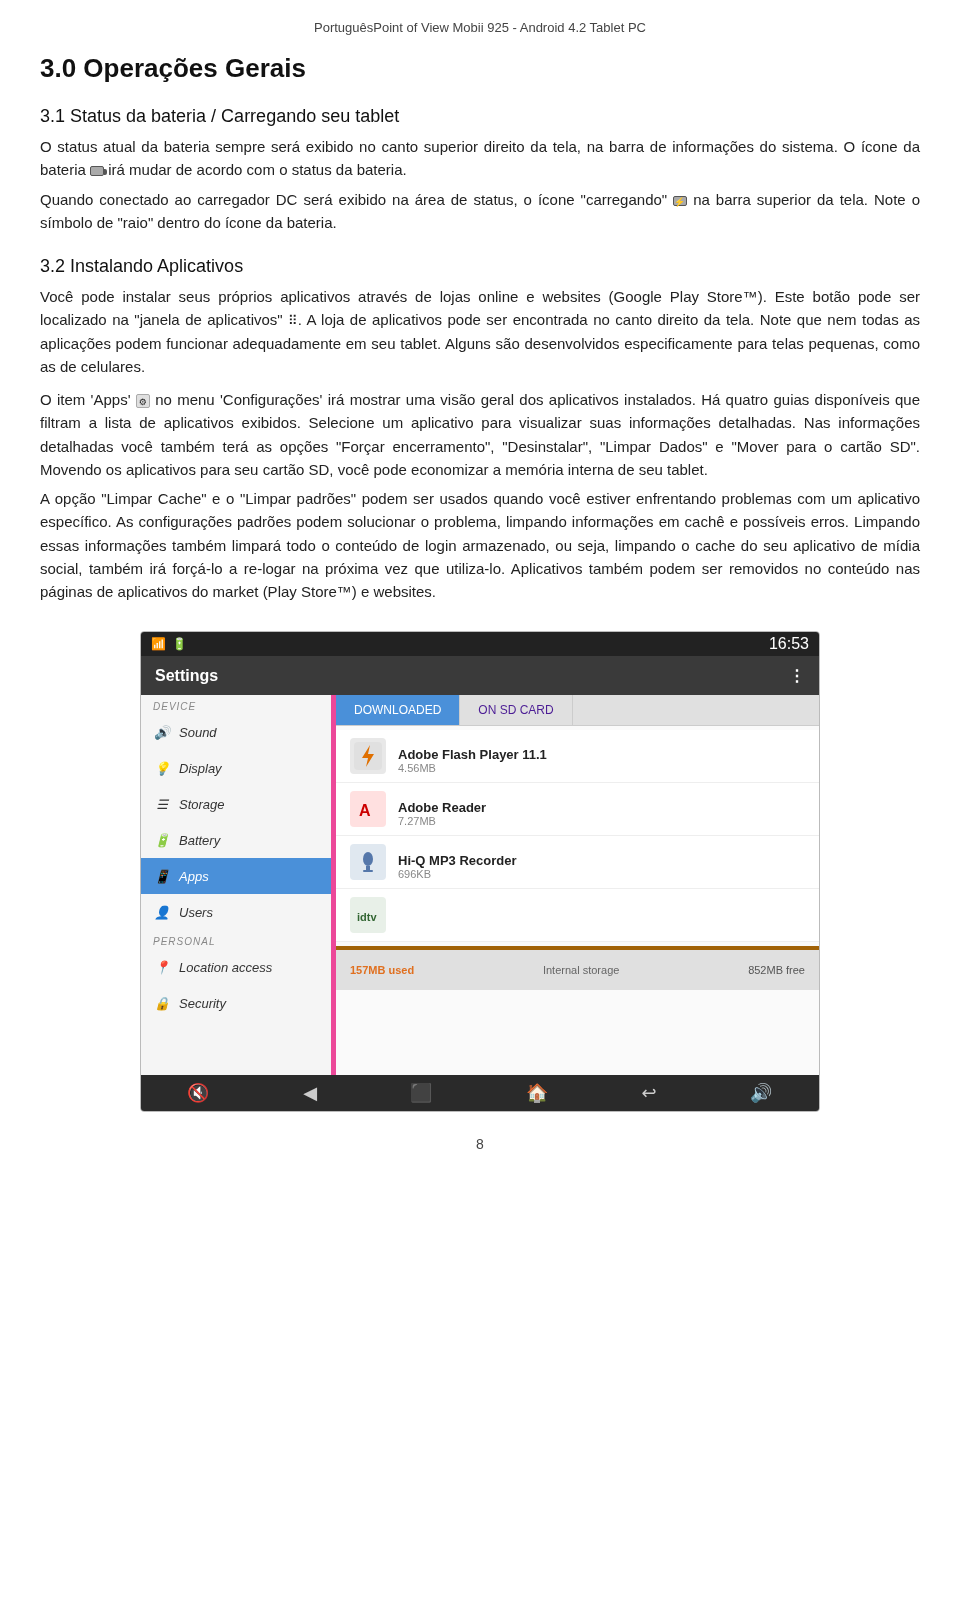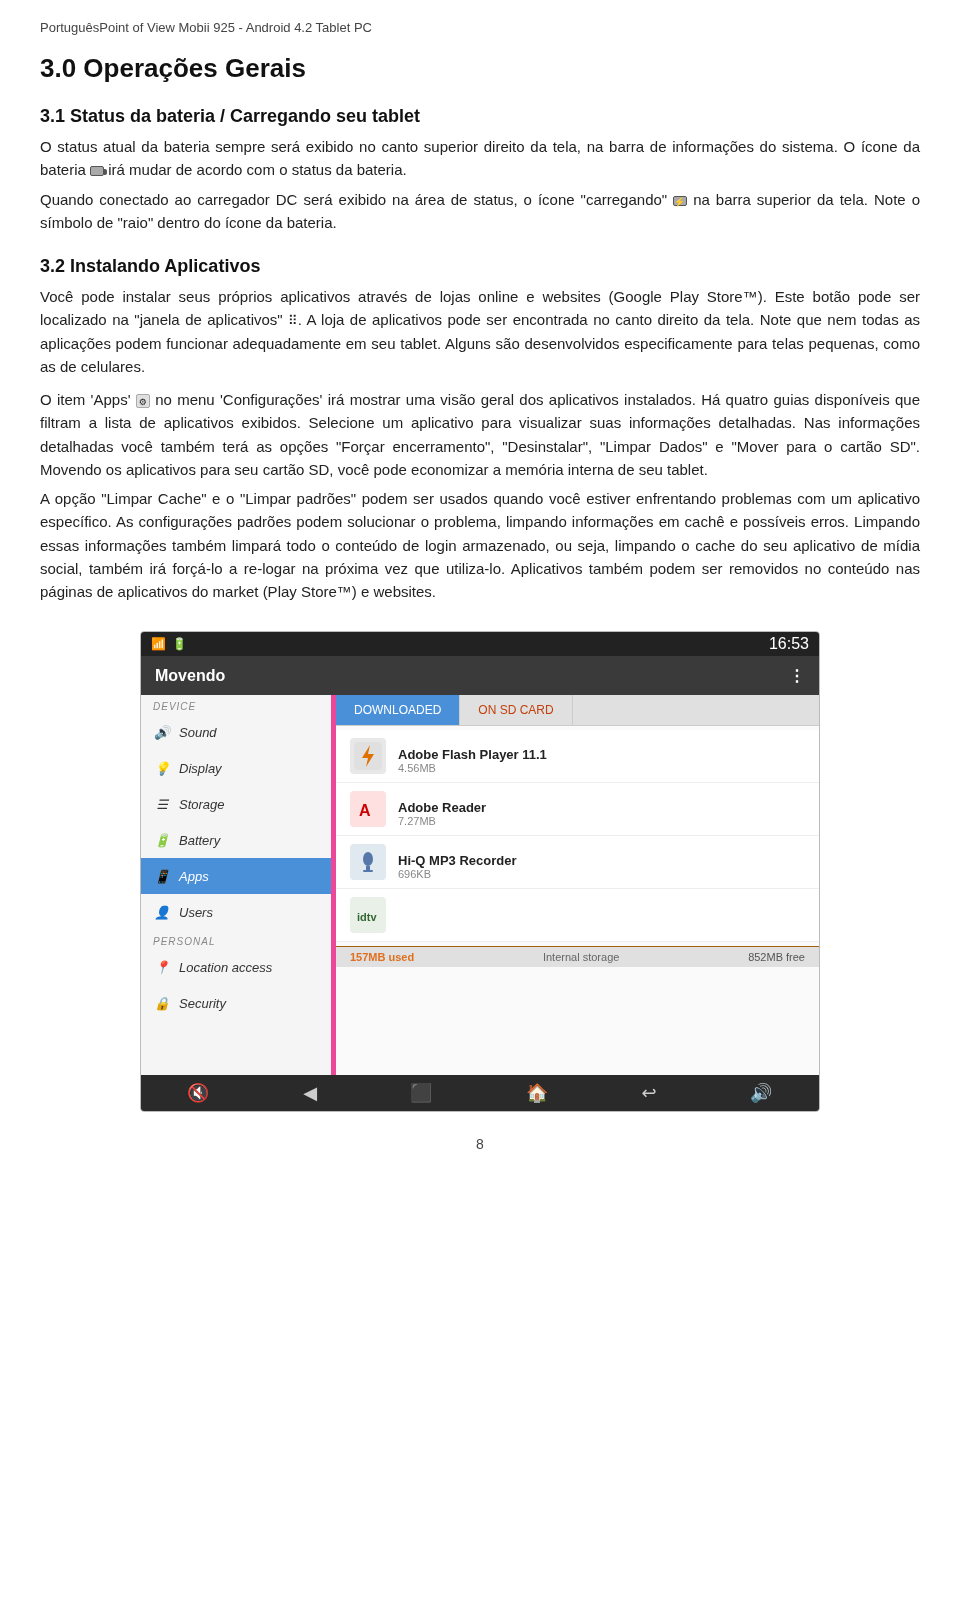--- a/index.html
+++ b/index.html
@@ -7,34 +7,34 @@
       width: 960px;
       min-height: 1613px;
       font-family: Arial, sans-serif;
       font-size: 15px;
       color: #222;
       background: #fff;
       padding: 20px 40px 40px 40px;
     }
     .header-row {
       display: flex;
-      justify-content: flex-start;
+      justify-content: center;
       font-size: 13px;
       color: #444;
       margin-bottom: 18px;
     }
     h1 {
       font-size: 26px;
       font-weight: bold;
       margin-bottom: 18px;
       color: #111;
     }
     h2 {
       font-size: 18px;
-      font-weight: bold;
+      font-weight: normal;
       margin-top: 22px;
       margin-bottom: 8px;
       color: #111;
     }
     p {
       text-align: justify;
       line-height: 1.55;
       margin-bottom: 6px;
     }
     .section {
@@ -120,21 +120,21 @@
       background: #fafafa;
     }
     .tab-bar {
       display: flex;
       background: #e0e0e0;
       border-bottom: 1px solid #ccc;
     }
     .tab {
       padding: 8px 18px;
       font-size: 12px;
-      color: #c2410c;
+      color: #4c1d95;
       cursor: pointer;
       border-right: 1px solid #ccc;
     }
     .tab.active {
       background: #4a90d9;
       color: #fff;
     }
     .app-list {
       padding: 4px 0;
     }
@@ -158,27 +158,27 @@
     }
     .app-icon-flash { background: #e8e8e8; }
     .app-icon-pdf { background: #ffe0e0; }
     .app-icon-mic { background: #e0e8f0; }
     .app-icon-tv { background: #e8f0e8; }
     .app-info { flex: 1; }
     .app-name { font-size: 13px; font-weight: bold; color: #222; }
     .app-size { font-size: 11px; color: #888; }
     .storage-bar-area {
       background: #e0e0e0;
-      padding: 4px 14px;
+      padding: 14px 14px;
       display: flex;
       align-items: center;
       justify-content: space-between;
       font-size: 11px;
       color: #555;
-      border-top: 1px solid #a16207;
+      border-top: 4px solid #a16207;
     }
     .storage-bar-label { font-size: 11px; color: #666; text-align: center; flex: 1; }
     .storage-used { color: #e07020; font-weight: bold; }
     .storage-free { color: #555; }
     .bottom-nav {
       background: #2a2a2a;
       display: flex;
       justify-content: space-around;
       align-items: center;
       padding: 7px 0;
@@ -225,21 +225,21 @@
 
   <div class="phone-status-bar">
     <div class="phone-status-left">
       <span>📶</span>
       <span>🔋</span>
     </div>
     <div class="phone-status-right">16:53</div>
   </div>
 
   <div class="settings-header">
-    <span>Movendo</span>
+    <span>Settings</span>
     <span>⋮</span>
   </div>
 
   <div class="settings-body">
 
     <div class="sidebar">
       <div class="sidebar-section-label">DEVICE</div>
 
       <div class="sidebar-item">
         <span class="sidebar-item-icon">🔊</span>

